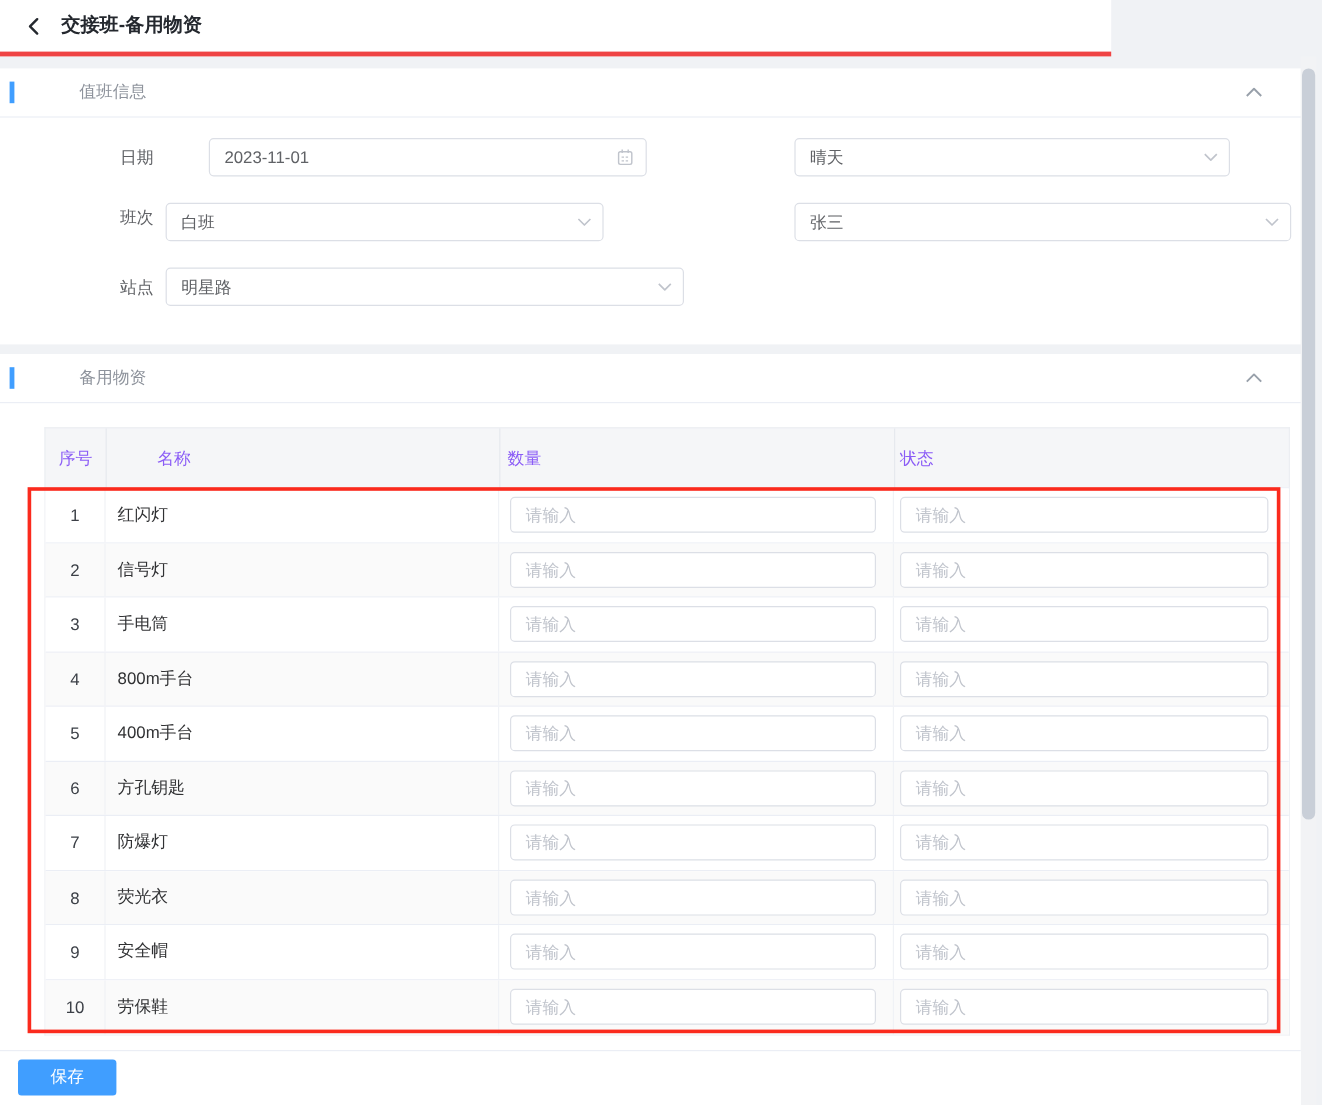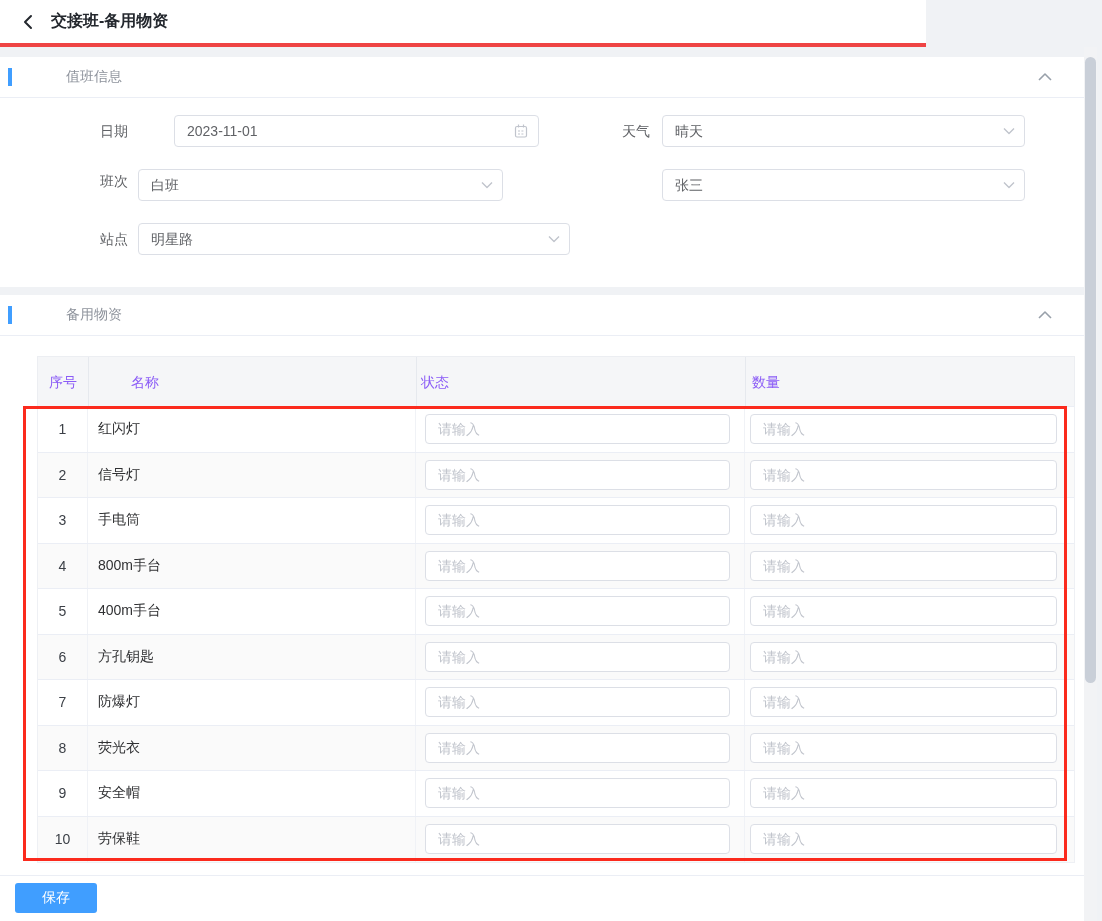--- a/index.html
+++ b/index.html
@@ -51,21 +51,21 @@
   }
   .fld .suffix { position:absolute; right:9px; top:50%; transform:translateY(-50%); line-height:0; }
 
   .lbl-date   { left:40px;  top:58px;  width:88px; }
   .fld-date   { left:138px; top:58px;  width:365px;margin-left:36px; }
   .lbl-weather{ left:520px; top:58px;  width:130px; }
   .fld-weather{ left:662px; top:58px;  width:363px; }
   .lbl-shift  { left:40px;  top:108px; width:88px; }
   .fld-shift  { left:138px; top:112px; width:365px; }
   .lbl-master { left:520px; top:112px; width:132px; }
-  .fld-master { left:662px; top:112px; width:363px; }
+  .fld-master { left:662px; top:112px; width:414px; }
   .lbl-station{ left:40px;  top:166px; width:88px; }
   .fld-station{ left:138px; top:166px; width:432px; }
 
   
   .table { position:absolute; left:37px; top:61px; width:1038px; }
   .thead {
     display:grid; grid-template-columns:51px 328px 329px 330px;
     height:50px; align-items:center; background:#f5f6f8;
     font-size:14px; color:#8b5cf6;
     border:1px solid #eceef2; border-bottom:none;
@@ -155,21 +155,20 @@
       <svg width="16" height="16" viewBox="0 0 16 16">
         <rect x="2.5" y="3.5" width="11" height="10.5" rx="1.5" fill="none" stroke="#c0c4cc" stroke-width="1.2"></rect>
         <line x1="5.5" y1="1.5" x2="5.5" y2="4.5" stroke="#c0c4cc" stroke-width="1.2"></line>
         <line x1="10.5" y1="1.5" x2="10.5" y2="4.5" stroke="#c0c4cc" stroke-width="1.2"></line>
         <line x1="5" y1="8" x2="11" y2="8" stroke="#c0c4cc" stroke-width="1.1" stroke-dasharray="2 1.4"></line>
         <line x1="5" y1="11" x2="11" y2="11" stroke="#c0c4cc" stroke-width="1.1" stroke-dasharray="2 1.4"></line>
       </svg>
     </span>
   </div>
 
-  <div class="form-label lbl-weather">天气</div>
   <div class="fld fld-weather">
     <span>晴天</span>
     <span class="suffix">
       <svg width="12" height="8" viewBox="0 0 12 8">
           <polyline points="1,1.5 6,6.5 11,1.5" fill="none" stroke="#c0c4cc" stroke-width="1.4" stroke-linejoin="round"></polyline>
         </svg>
     </span>
   </div>
 
   <div class="form-label lbl-shift">班次</div>
@@ -210,22 +209,22 @@
       <svg width="14" height="9" viewBox="0 0 14 9">
         <polyline points="1,7.5 7,1.5 13,7.5" fill="none" stroke="#98a0aa" stroke-width="1.6" stroke-linejoin="round"></polyline>
       </svg>
     </div>
   </div>
 
   <div class="table">
     <div class="thead">
       <div class="th th-no">序号</div>
       <div class="th th-name">名称</div>
+      <div class="th th-qty">数量</div>
       <div class="th th-status">状态</div>
-      <div class="th th-qty">数量</div>
     </div>
     <div class="tbody">
   <div class="trow">
     <div class="td td-no">1</div>
     <div class="td td-name">红闪灯</div>
     <div class="td">
       <input class="cell-input qty-input" placeholder="请输入" style="">
     </div>
     <div class="td">
       <input class="cell-input status-input" placeholder="请输入" style="">

